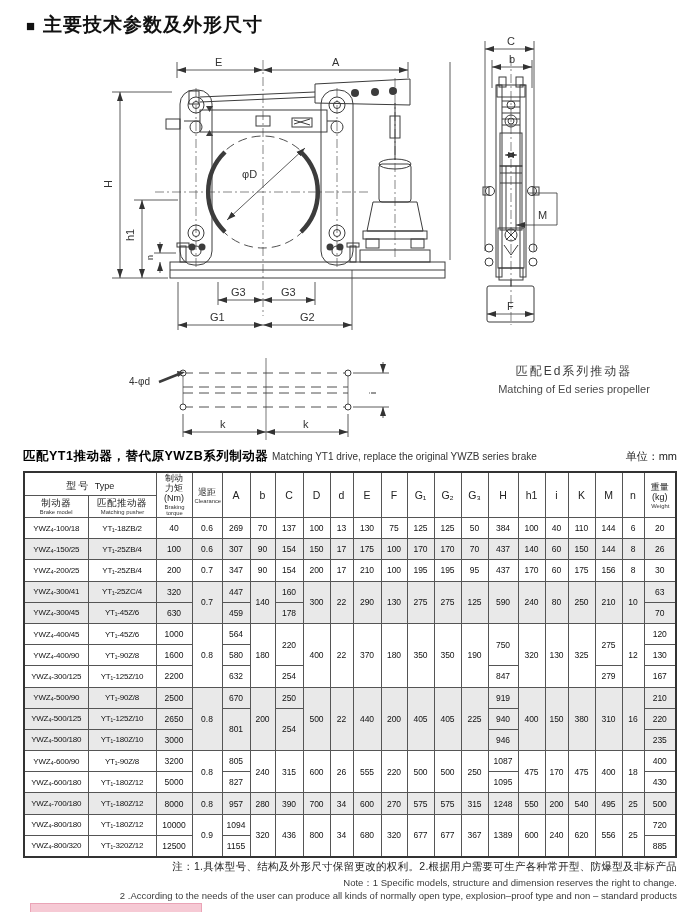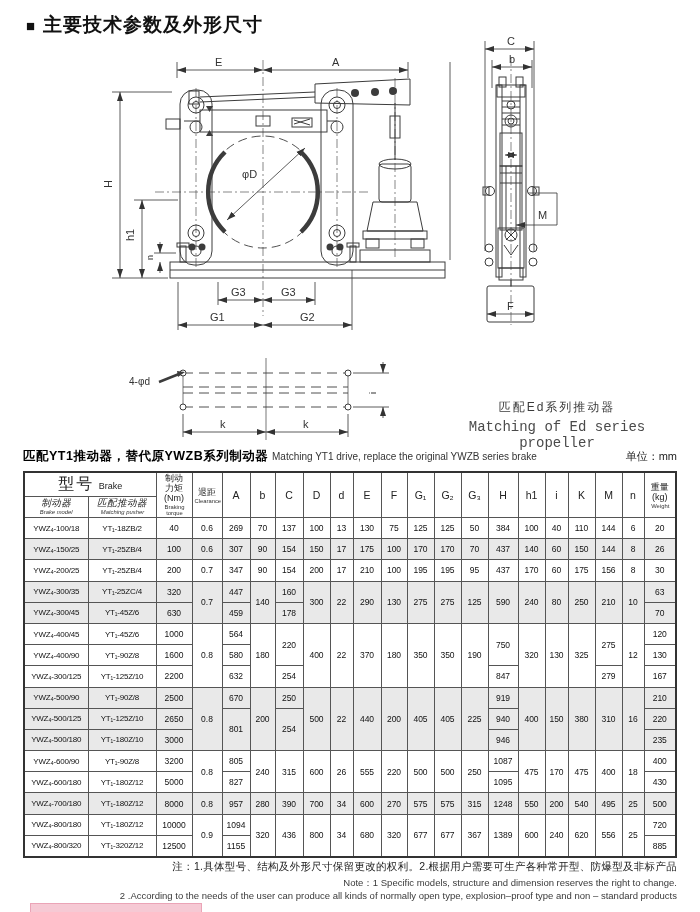--- a/index.html
+++ b/index.html
@@ -9,39 +9,39 @@
   .title-bar{left:26px;top:12px;display:flex;align-items:baseline;gap:8px;white-space:nowrap;}
   .title-sq{font-size:15px;color:#111;}
   .title-zh{font-size:19px;font-weight:bold;color:#111;letter-spacing:1px;}
   .title-en{font-size:11.5px;font-weight:bold;color:#111;}
   
   svg{overflow:visible;}
   svg text{font-family:"Liberation Sans","DejaVu Sans",sans-serif;fill:#333;font-size:11px;}
   .dimtxt{font-size:11px;}
   .smalltxt{font-size:9px;}
   
-  .ed-cap{left:447px;top:363px;width:220px;text-align:center;margin-top:36px;}
+  .ed-cap{left:464px;top:363px;width:220px;text-align:center;}
   .ed-zh{font-size:12px;color:#3a3a3a;letter-spacing:2px;}
-  .ed-en{font-size:14px;color:#4a4a4a;margin-top:3px;font-family:Liberation Mono, monospace;}
+  .ed-en{font-size:11px;color:#4a4a4a;margin-top:3px;}
   
   .cap-zh{left:23px;top:448px;font-size:12.5px;font-weight:bold;color:#000000;letter-spacing:0.5px;}
   .cap-en{left:272px;top:451px;font-size:10px;color:#333;}
   .cap-unit{top:449px;right:23px;font-size:11px;color:#222;}
   
   table{border-collapse:collapse;table-layout:fixed;width:654px;}
   .tbl-wrap{left:23px;top:471px;}
   th,td{border:1px solid #555;text-align:center;vertical-align:middle;padding:0;overflow:hidden;}
   table{border:2px solid #333;}
   th{font-weight:normal;background:#fff;}
   thead tr:first-child th{height:20px;}
-  thead tr:last-child th{height:19px;font-style:italic;}
+  thead tr:last-child th{height:19px;}
   td{height:20.2px;font-size:8.5px;color:#111;}
   td.model-cell{font-size:8px;letter-spacing:-0.2px;}
   tr.shade td{background:#e9e9e9;}
-  .zh12{font-size:16px;letter-spacing:2px;}
+  .zh12{font-size:10px;letter-spacing:2px;}
   .en9{font-size:9px;color:#222;}
   .thz{font-size:9.5px;line-height:10px;letter-spacing:0.5px;}
   .thz2{font-size:9px;line-height:10px;}
   .then{font-size:6.5px;line-height:7px;color:#333;transform:scale(0.9);}
   th.dimh{font-size:10.5px;}
   
   .note-zh{right:23px;top:860px;font-size:10.5px;color:#222;letter-spacing:0.3px;}
   .note-en1{right:23px;top:877px;font-size:9.5px;color:#3a3a3a;}
   .note-en2{right:23px;top:890px;font-size:9.5px;color:#3a3a3a;}
   .pink-box{left:30px;top:903px;width:170px;height:12px;background:#f6c9d4;border:1px solid #eba4b7;}
@@ -317,21 +317,21 @@
     <col style="width:23px">
         <col style="width:27px">
         <col style="width:27px">
         <col style="width:22px">
     <col style="width:32px">
   </colgroup>
   <thead>
     <tr>
       <th colspan="2">
         <span class="zh12">型号</span>
-        <span class="en9">Brake</span>
+        <span class="en9">Type</span>
       </th>
       <th rowspan="2">
         <div class="thz2">制动</div>
         <div class="thz2">力矩</div>
         <div class="thz2">(Nm)</div>
         <div class="then">Braking torque</div>
       </th>
       <th rowspan="2">
         <div class="thz2">退距</div>
         <div class="then">Clearance</div>
@@ -433,21 +433,21 @@
           <td>95</td>
           <td>437</td>
           <td>170</td>
           <td>60</td>
           <td>175</td>
           <td>156</td>
           <td>8</td>
           <td>30</td>
         </tr>
         <tr class="shade">
-          <td class="model-cell">YWZ₄-300/35</td>
+          <td class="model-cell">YWZ₄-300/41</td>
           <td class="model-cell">YT₁-25ZC/4</td>
           <td>320</td>
           <td rowspan="2">0.7</td>
           <td>447</td>
           <td rowspan="2">140</td>
           <td>160</td>
           <td rowspan="2">300</td>
           <td rowspan="2">22</td>
           <td rowspan="2">290</td>
           <td rowspan="2">130</td>

